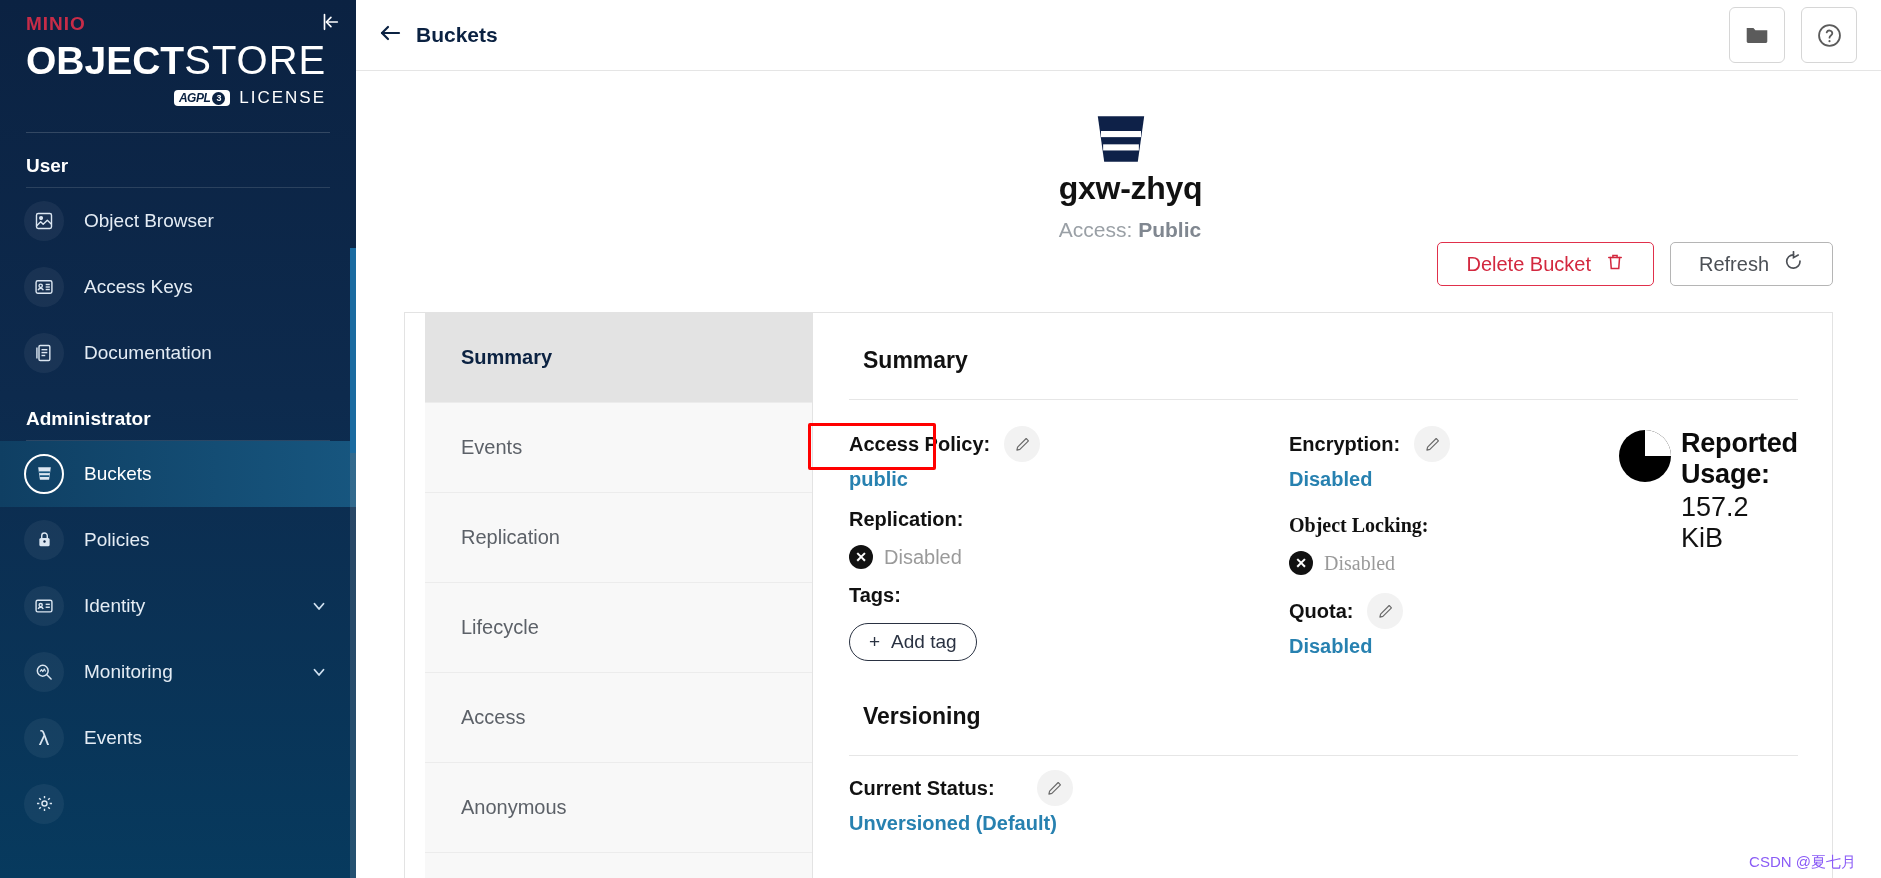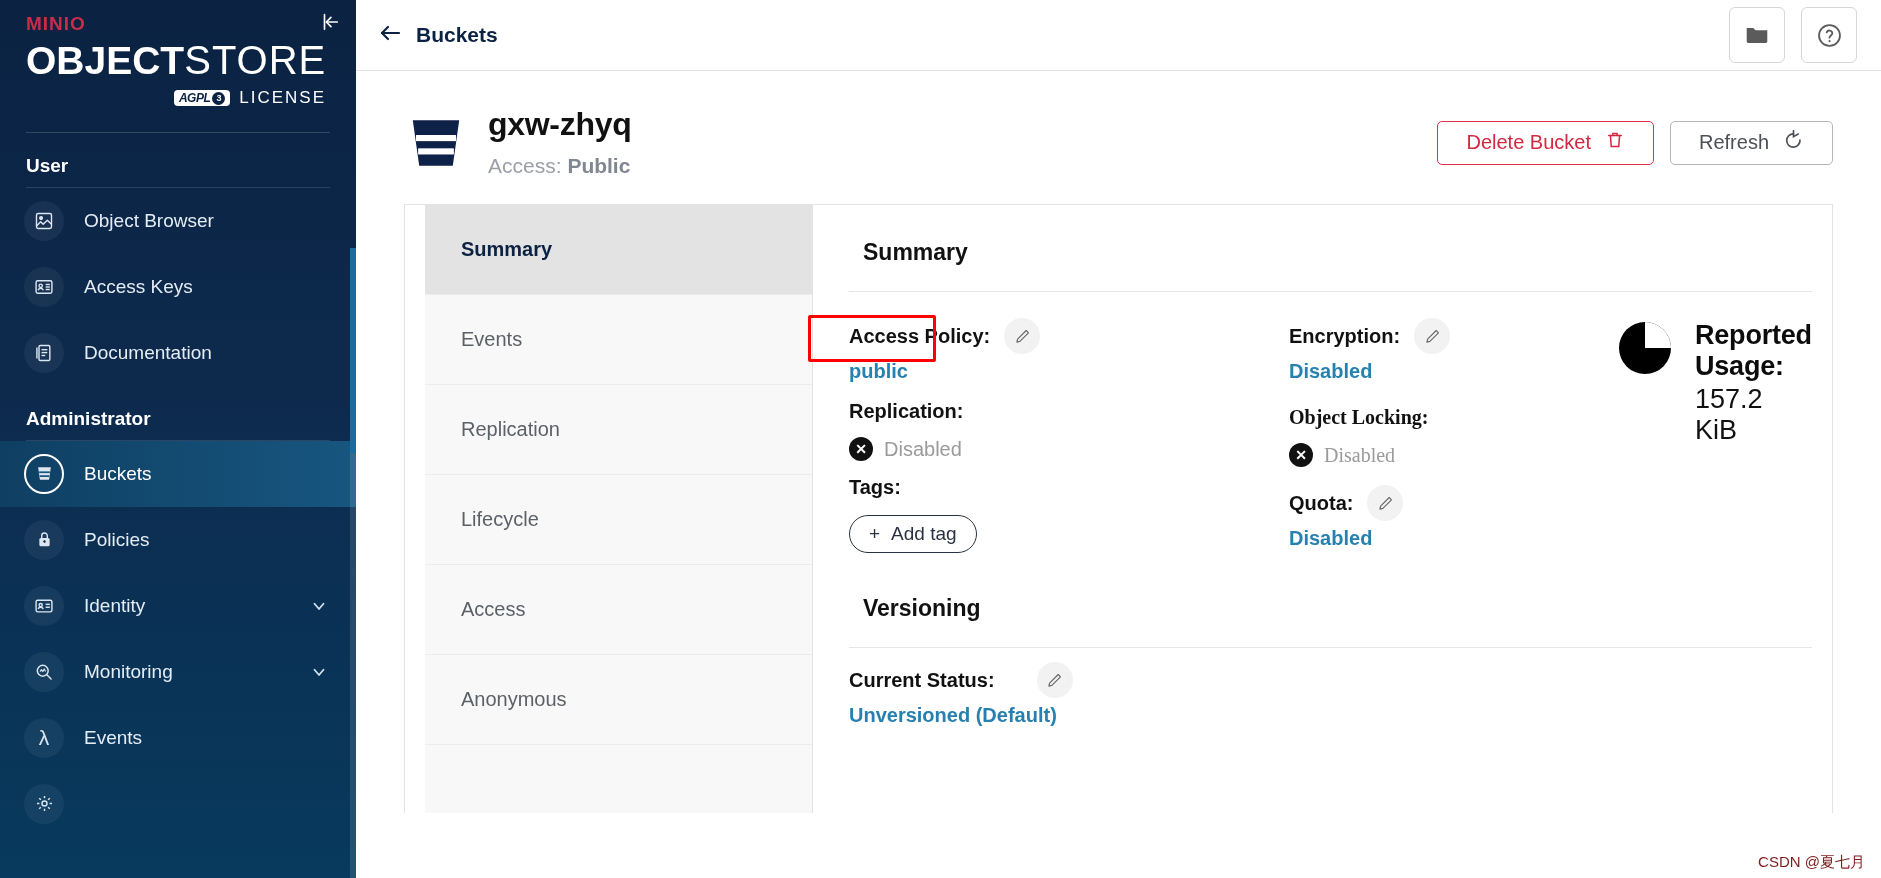--- a/index.html
+++ b/index.html
@@ -88,21 +88,21 @@
   .back-arrow { font-size: 22px; color:#0b2242; line-height:1; }
   .back-text { font-size: 21px; font-weight: 700; color:#0b2242; }
   .topbar-right { margin-left:auto; display:flex; gap: 16px; align-items:center; }
   .icon-btn {
     width: 56px; height: 56px; border: 1px solid #d6d6d6; border-radius: 6px;
     background:#fff; display:flex; align-items:center; justify-content:center; cursor:pointer;
     color:#5b5b5b;
   }
 
   .bucket-head {
-    display:flex; align-items:center; padding: 36px 48px 26px 48px;
+    display:flex; align-items:center; padding: 36px 48px 26px 72px; flex-direction: column;
   }
   .bucket-ico { width:64px; height:64px; flex:0 0 64px; margin-right: 20px; }
   .bucket-name { font-size: 32px; font-weight: 800; color:#111111; line-height:1.1; letter-spacing:-0.3px; }
   .bucket-access { font-size: 21px; color:#9aa0a6; margin-top: 12px; }
   .bucket-access b { color:#808790; font-weight:700; }
   .head-actions { margin-left:auto; display:flex; gap:16px; }
   .btn {
     height: 44px; border-radius: 5px; background:#fff; cursor:pointer;
     display:flex; align-items:center; gap: 14px; padding: 0 28px;
     font-size: 20px; font-weight: 400;
@@ -150,32 +150,32 @@
     position:absolute; border: 3px solid #ff0000; border-radius: 2px;
     pointer-events:none;
   }
 
   .add-tag {
     display:inline-flex; align-items:center; gap: 11px;
     border: 1px solid #2a3242; border-radius: 22px; height: 38px; padding: 0 19px;
     font-size: 19px; color:#2a3242; cursor:pointer; margin-top: 10px; background:#fff;
   }
 
-  .usage-wrap { display:flex; align-items:flex-start; gap: 22px; padding-top: 2px; }
+  .usage-wrap { display:flex; align-items:flex-start; gap: 8px; padding-top: 2px; }
   .usage-pie { width: 56px; height:56px; flex:0 0 56px; }
   .usage-title { font-size: 27px; font-weight: 800; color:#0c0c0c; line-height:1.15; letter-spacing:-0.2px; }
   .usage-value { font-size: 27px; font-weight: 400; color:#111; margin-top: 2px; }
 
   .sub-section { margin-top: 34px; }
   .sub-title { font-size: 23px; font-weight: 800; color:#111; padding-left: 14px; }
   .sub-rule { height:1px; background:#e6e6e6; margin-top: 25px; }
 
   .watermark {
-    position:absolute; right: 16px; bottom: 6px;
-    font-size: 15px; color:#7f1d1d; white-space:nowrap;
+    position:absolute; right: 25px; bottom: 6px;
+    font-size: 15px; color:#8b5cf6; white-space:nowrap;
   }
 </style>
 </head>
 <body>
 
 <div id="app">
 
   <aside class="sidebar">
 
     <div class="sb-logo-wrap">

